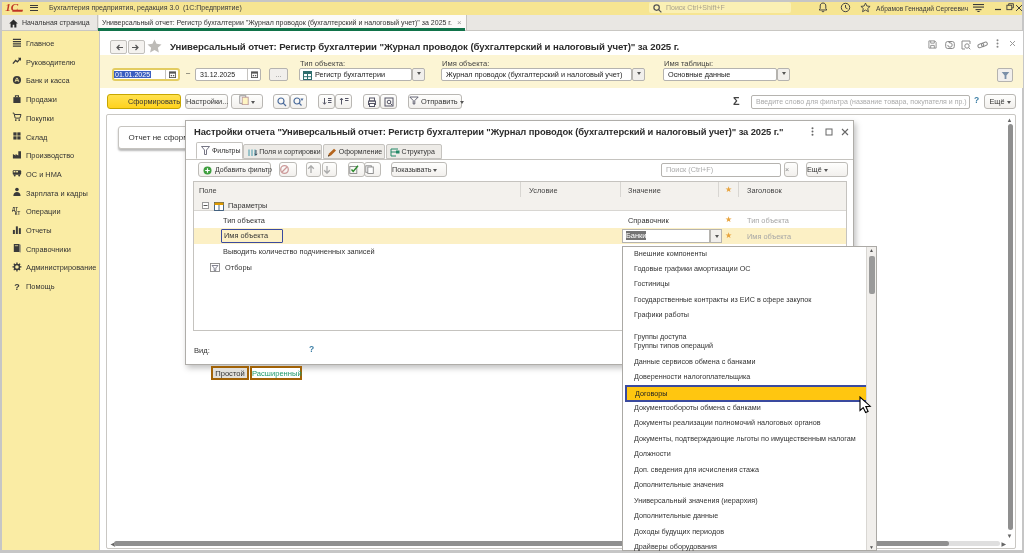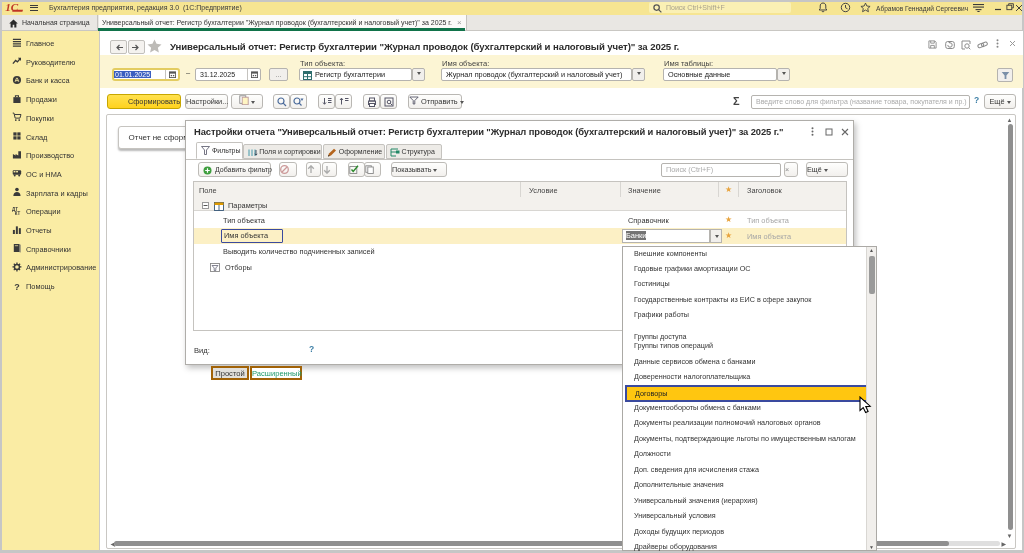--- a/index.html
+++ b/index.html
@@ -534,21 +534,21 @@
         <div class="ddi" style="top:91.19999999999999px;">Группы типов операций</div>
         <div class="ddi" style="top:106.64999999999999px;">Данные сервисов обмена с банками</div>
         <div class="ddi" style="top:122.1px;">Доверенности налогоплательщика</div>
         <div class="ddi" style="top:153px;">Документообороты обмена с банками</div>
         <div class="ddi" style="top:168.45px;">Документы реализации полномочий налоговых органов</div>
         <div class="ddi" style="top:183.89999999999998px;">Документы, подтверждающие льготы по имущественным налогам</div>
         <div class="ddi" style="top:199.35px;">Должности</div>
         <div class="ddi" style="top:214.79999999999998px;">Доп. сведения для исчисления стажа</div>
         <div class="ddi" style="top:230.25px;">Дополнительные значения</div>
         <div class="ddi" style="top:245.7px;">Универсальный значения (иерархия)</div>
-        <div class="ddi" style="top:261.15px;">Универсальный условия</div>
+        <div class="ddi" style="top:261.15px;">Дополнительные данные</div>
         <div class="ddi" style="top:276.59999999999997px;">Доходы будущих периодов</div>
         <div class="ddi" style="top:292.05px;">Драйверы оборудования</div>
       </div>
     <div id="ddsel">Договоры</div>
     <div id="ddscroll">
         <div class="scar" style="top:0px;left:2px;font-size:5px;color:#555;">▲</div>
         <div id="ddthumb"></div>
         <div class="scar" style="bottom:0px;left:2px;font-size:5px;color:#555;">▼</div>
       </div>
   </div>

